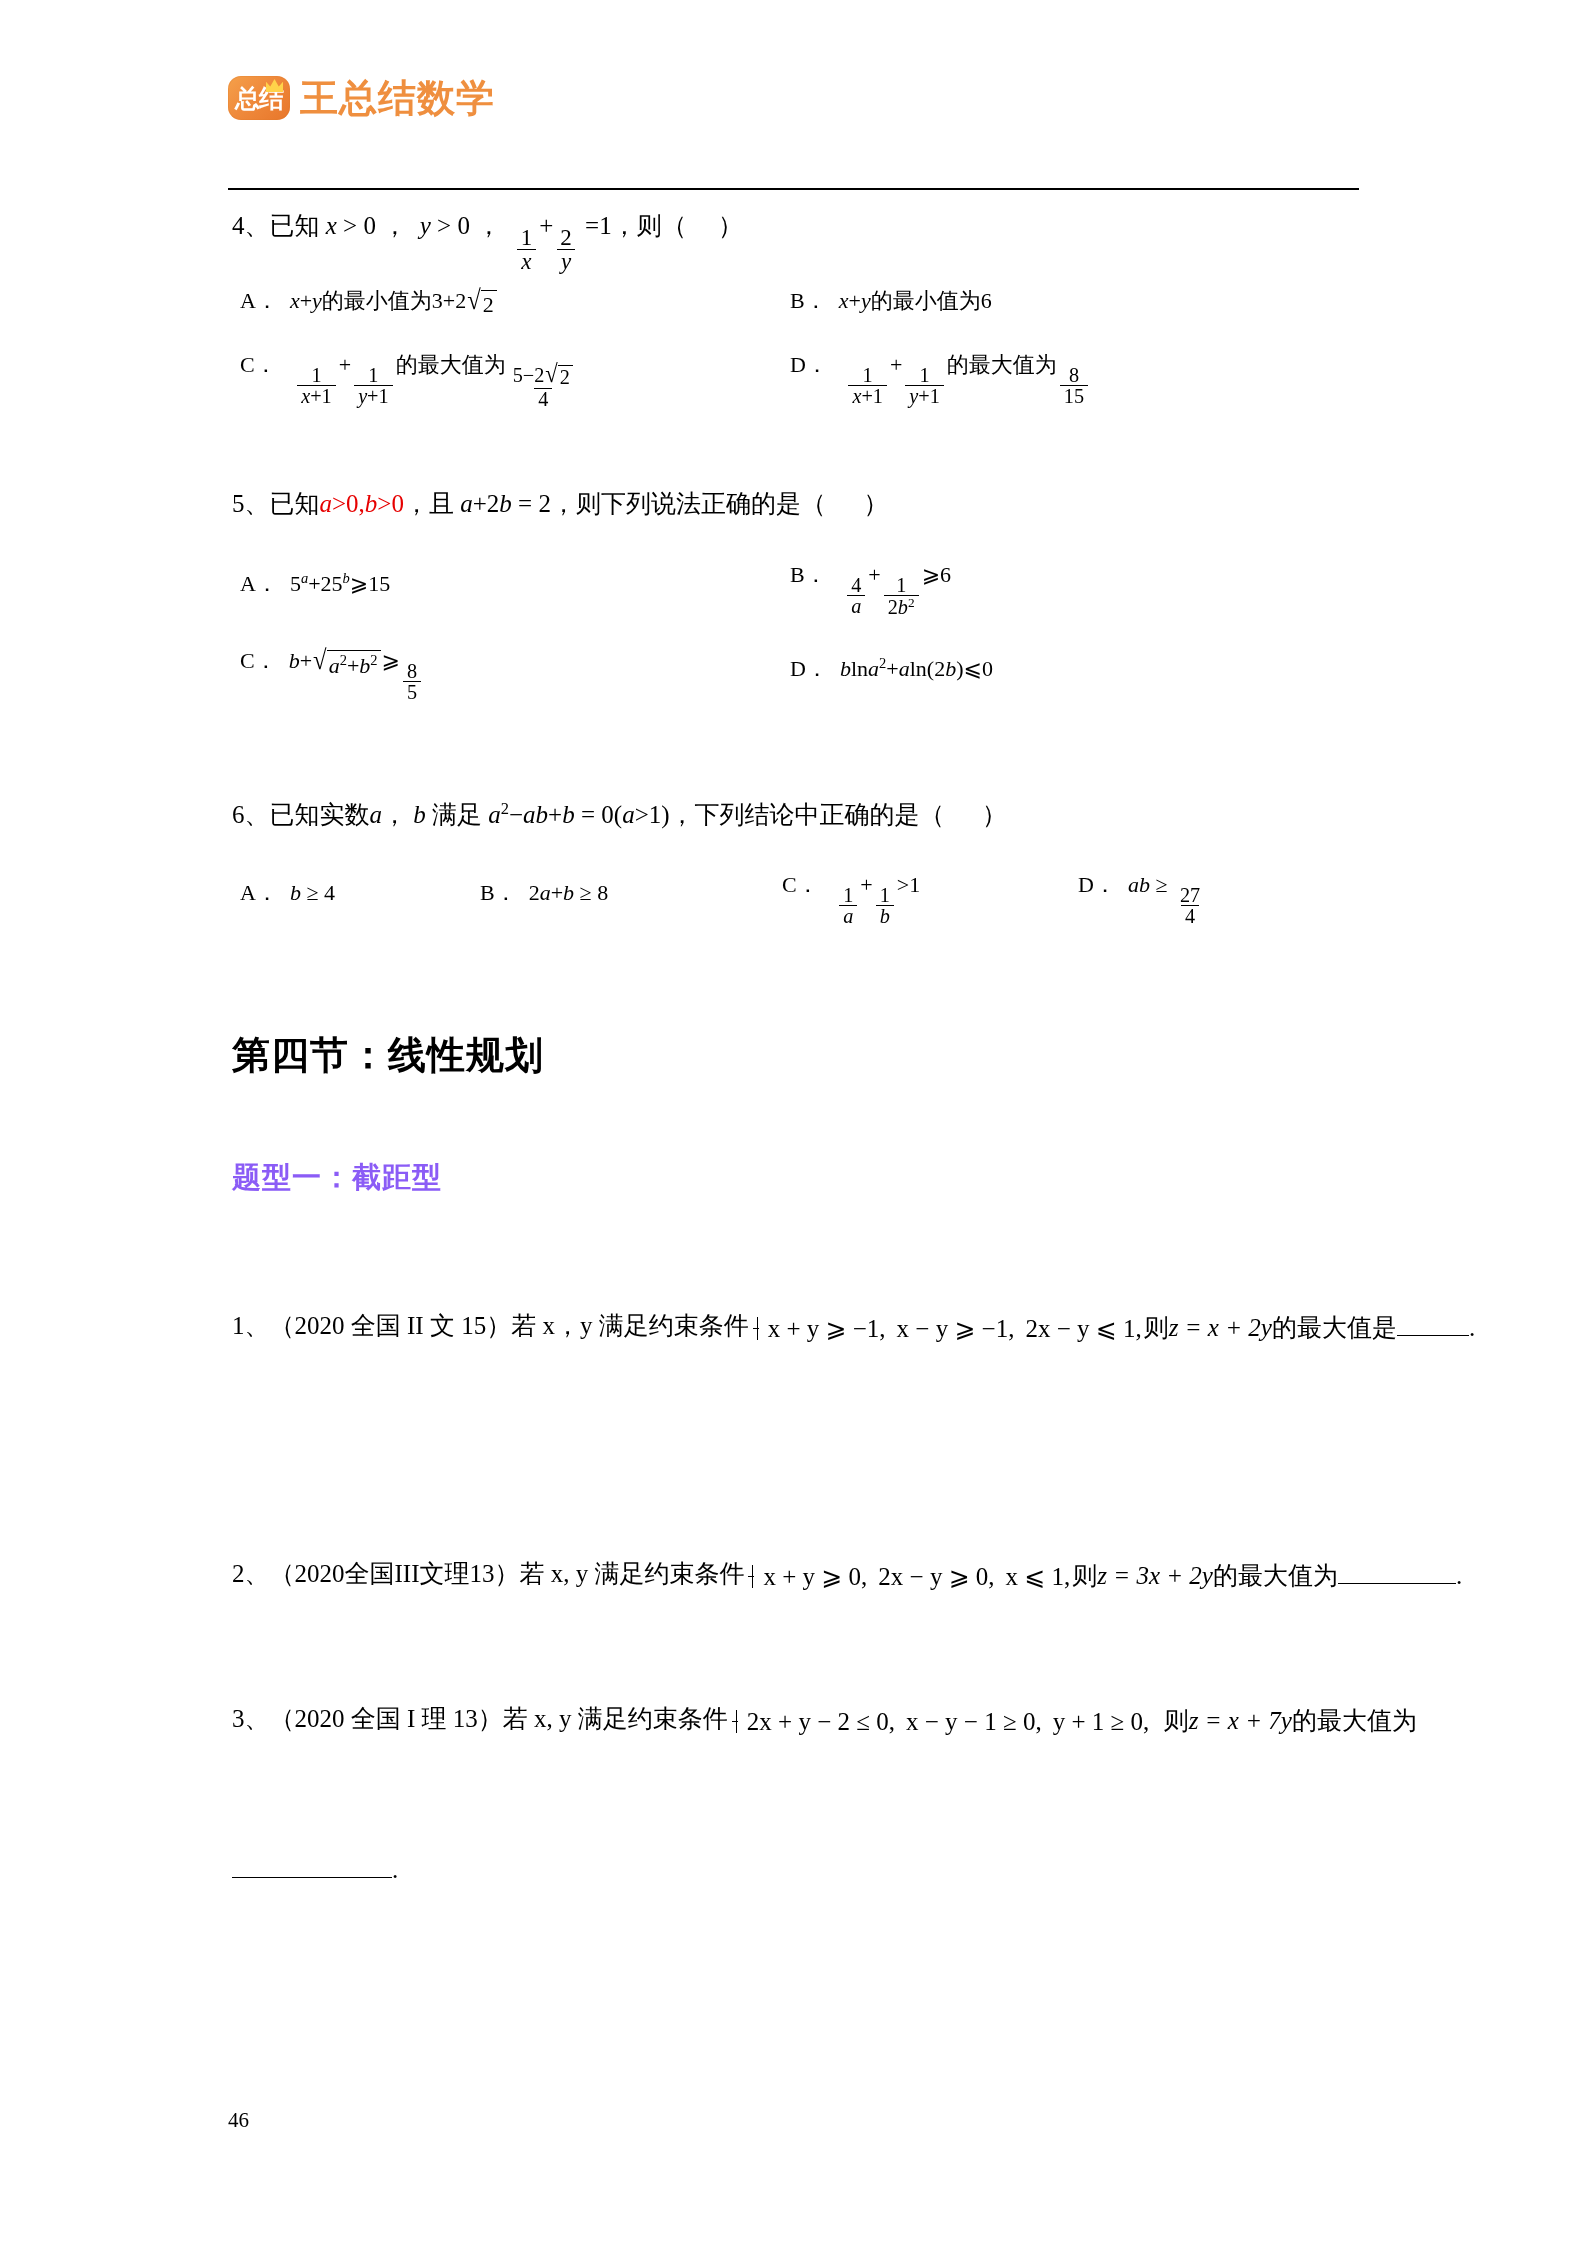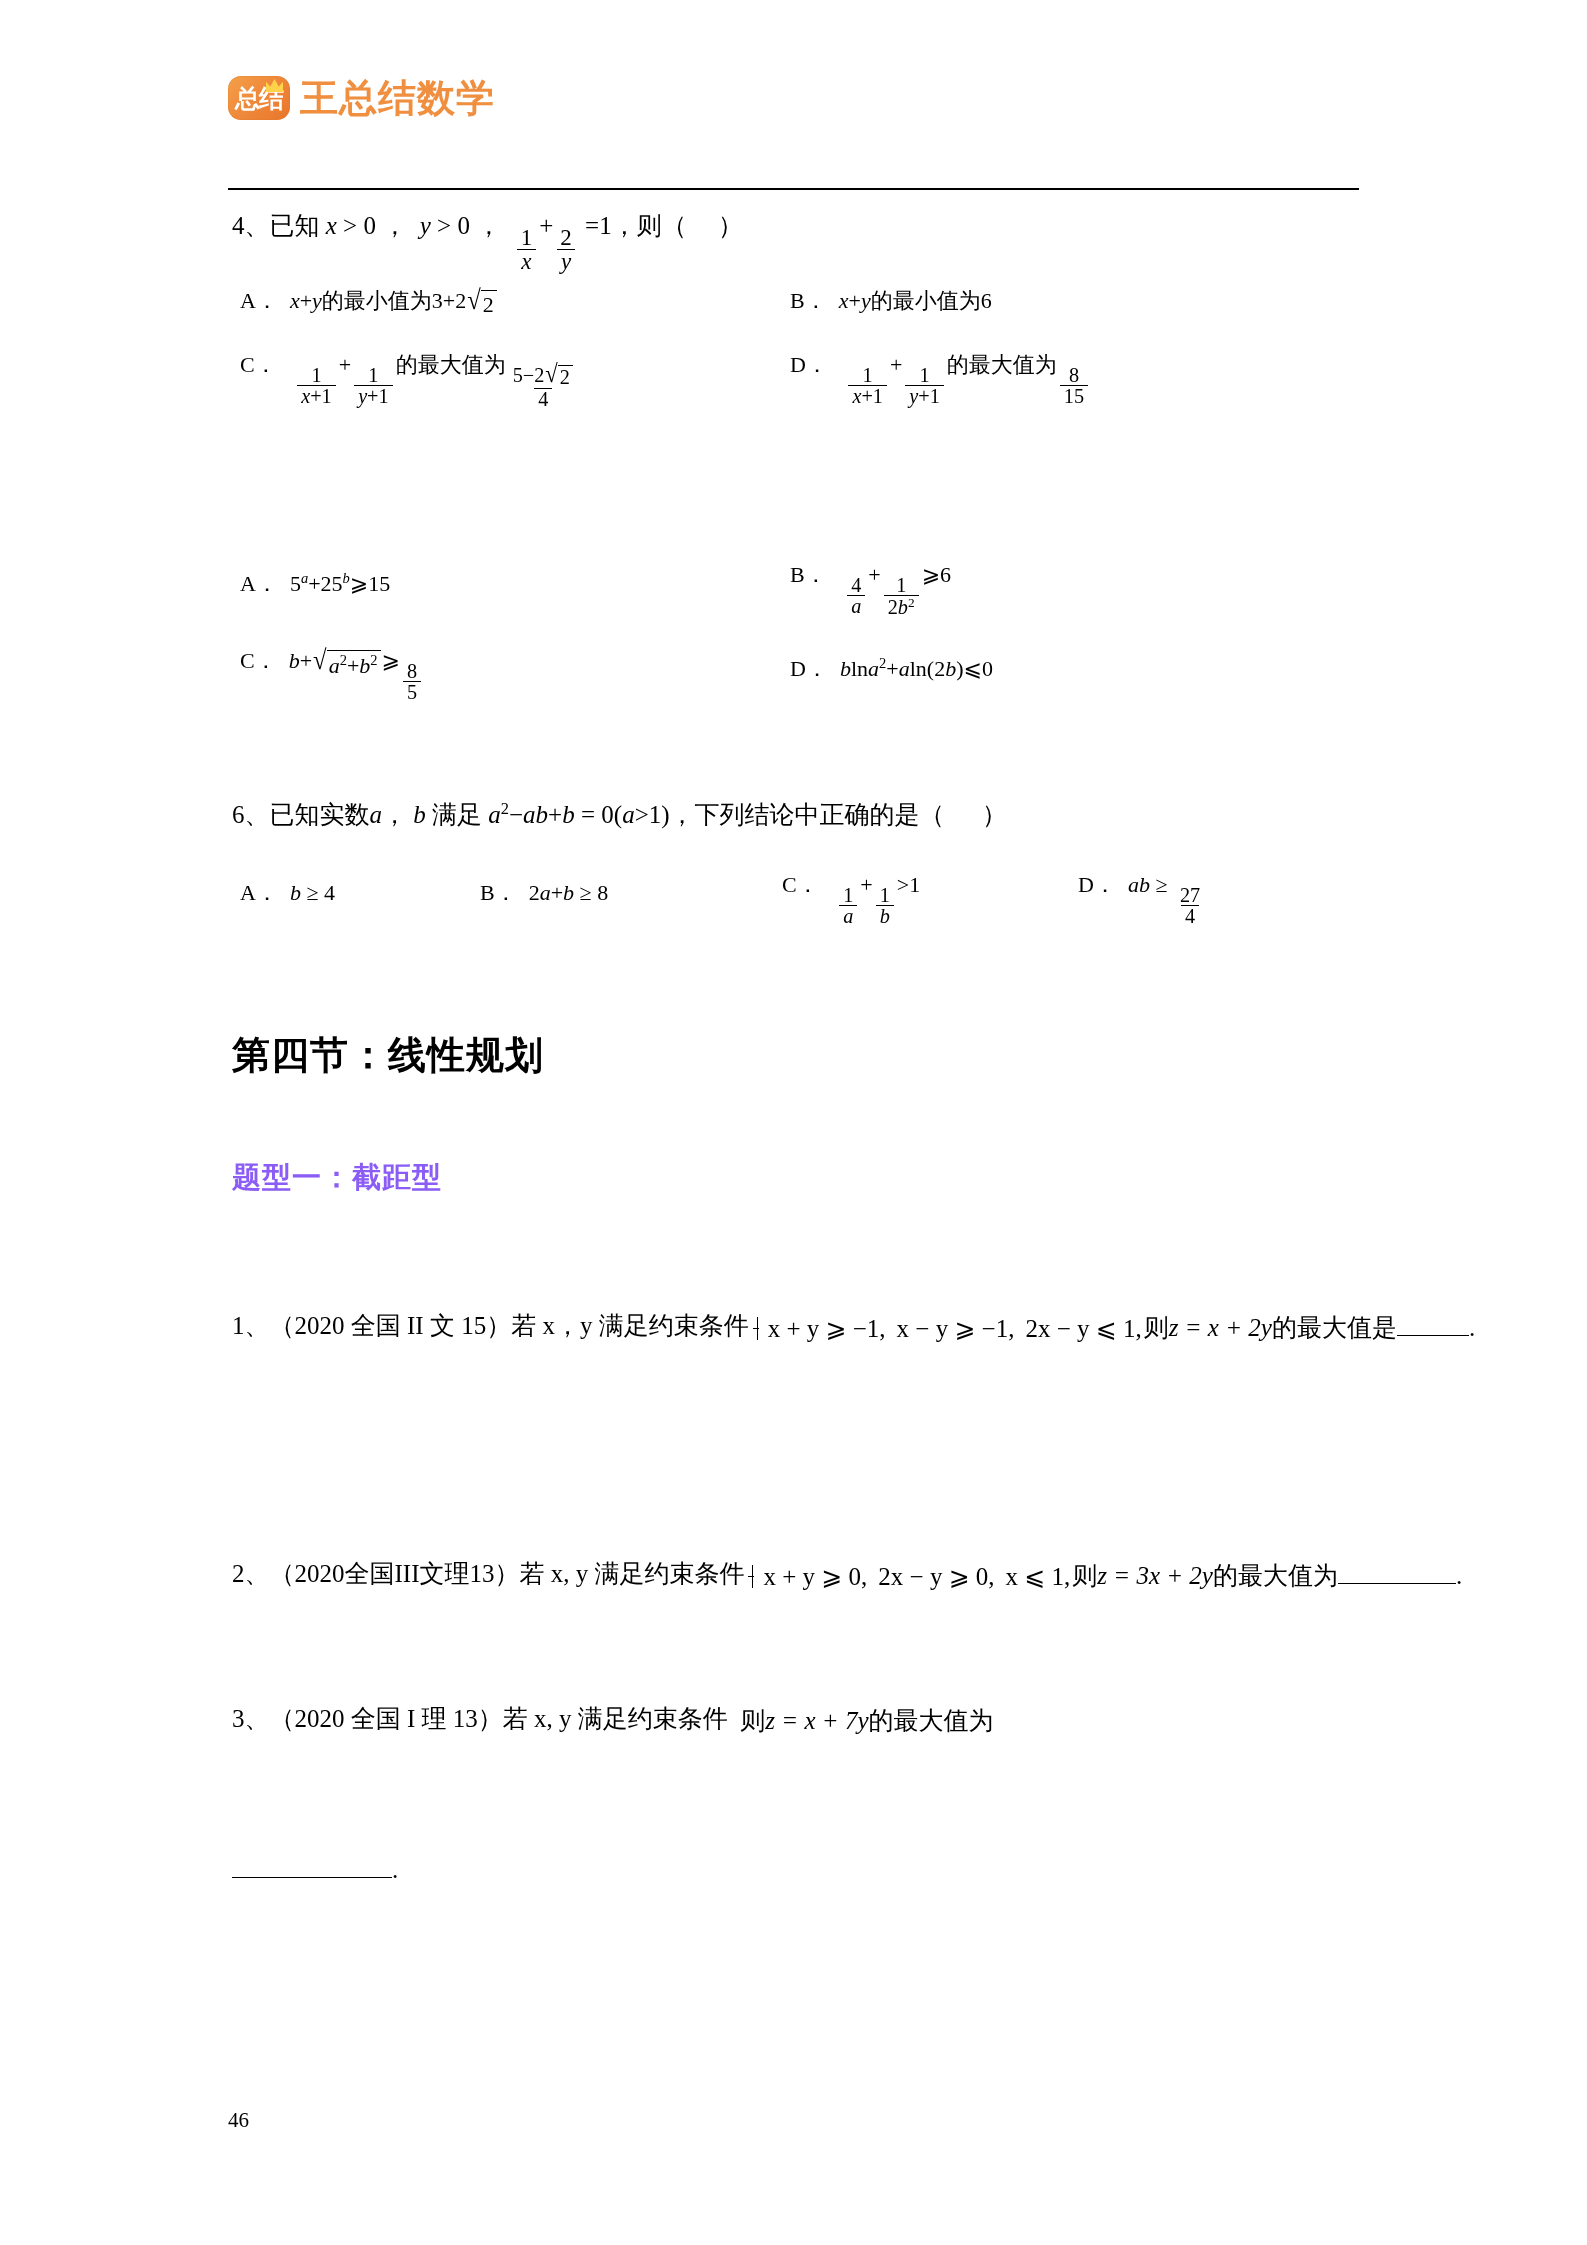--- a/index.html
+++ b/index.html
@@ -274,20 +274,23 @@
         <span class="den"><i>x</i>+1</span>
       </span>+<span class="frac">
         <span class="num">1</span>
         <span class="den"><i>y</i>+1</span>
       </span><span class="cn">的最大值为</span><span class="frac">
         <span class="num">8</span>
         <span class="den">15</span>
       </span>
   </div>
 
+  <div class="q" style="left:232px; top:490px;">
+    <span>5、</span><span class="cn">已知</span><span class="red"><i>a</i>&gt;0,<i>b</i>&gt;0</span><span class="cn">，且</span>&nbsp;<i>a</i>+2<i>b</i> = 2<span class="cn">，则下列说法正确的是（&nbsp;&nbsp;&nbsp;&nbsp;&nbsp;&nbsp;）</span>
+  </div>
 
   <div class="opt" style="left:240px; top:570px;">
     <span class="lbl">A．</span>5<span class="sup">a</span>+25<span class="sup">b</span>⩾15
   </div>
   <div class="opt" style="left:790px; top:562px;">
     <span class="lbl">B．</span>
     <span class="frac">
         <span class="num">4</span>
         <span class="den"><i>a</i></span>
       </span>+<span class="frac">
@@ -355,21 +358,28 @@
         <span class="brace"></span>
         <span class="rows">
           <div>x + y ⩾ 0,</div>
           <div>2x − y ⩾ 0,</div>
           <div>x ⩽ 1,</div>
         </span>
       </span><span class="midline"><span class="cn">则</span><span style="font-style:italic">z = 3x + 2y</span><span class="cn">的最大值为</span><span class="blank-u" style="width:118px;height:22px;"></span><span>.</span></span>
   </div>
 
   <div class="q" style="left:232px; top:1705px;">
-    <span>3、</span><span class="cn">（2020 全国 I 理 13）</span><span class="cn">若 x, y 满足约束条件</span><span class="midline">&nbsp;&nbsp;<span class="cn">则</span><span style="font-style:italic">z = x + 7y</span><span class="cn">的最大值为</span></span>
+    <span>3、</span><span class="cn">（2020 全国 I 理 13）</span><span class="cn">若 x, y 满足约束条件</span><span class="sys">
+        <span class="brace"></span>
+        <span class="rows">
+          <div>2x + y − 2 ≤ 0,</div>
+          <div>x − y − 1 ≥ 0,</div>
+          <div>y + 1 ≥ 0,</div>
+        </span>
+      </span><span class="midline">&nbsp;&nbsp;<span class="cn">则</span><span style="font-style:italic">z = x + 7y</span><span class="cn">的最大值为</span></span>
   </div>
 
   <div class="q" style="left:232px; top:1855px;">
     <span class="blank-u" style="width:160px;height:22px;"></span><span>.</span>
   </div>
 
   <div class="page-num">46</div>
 
 </div>
 

